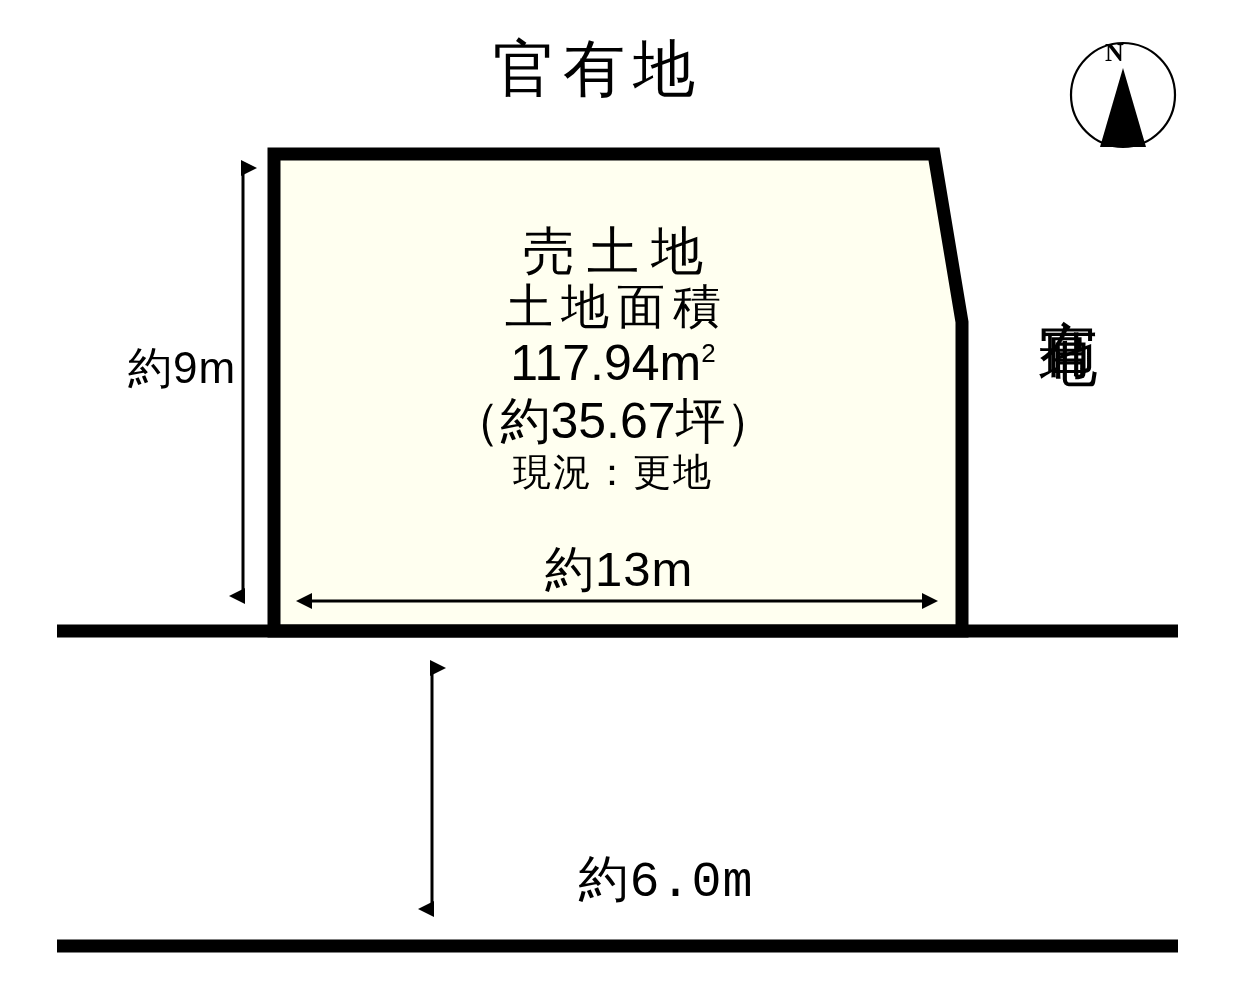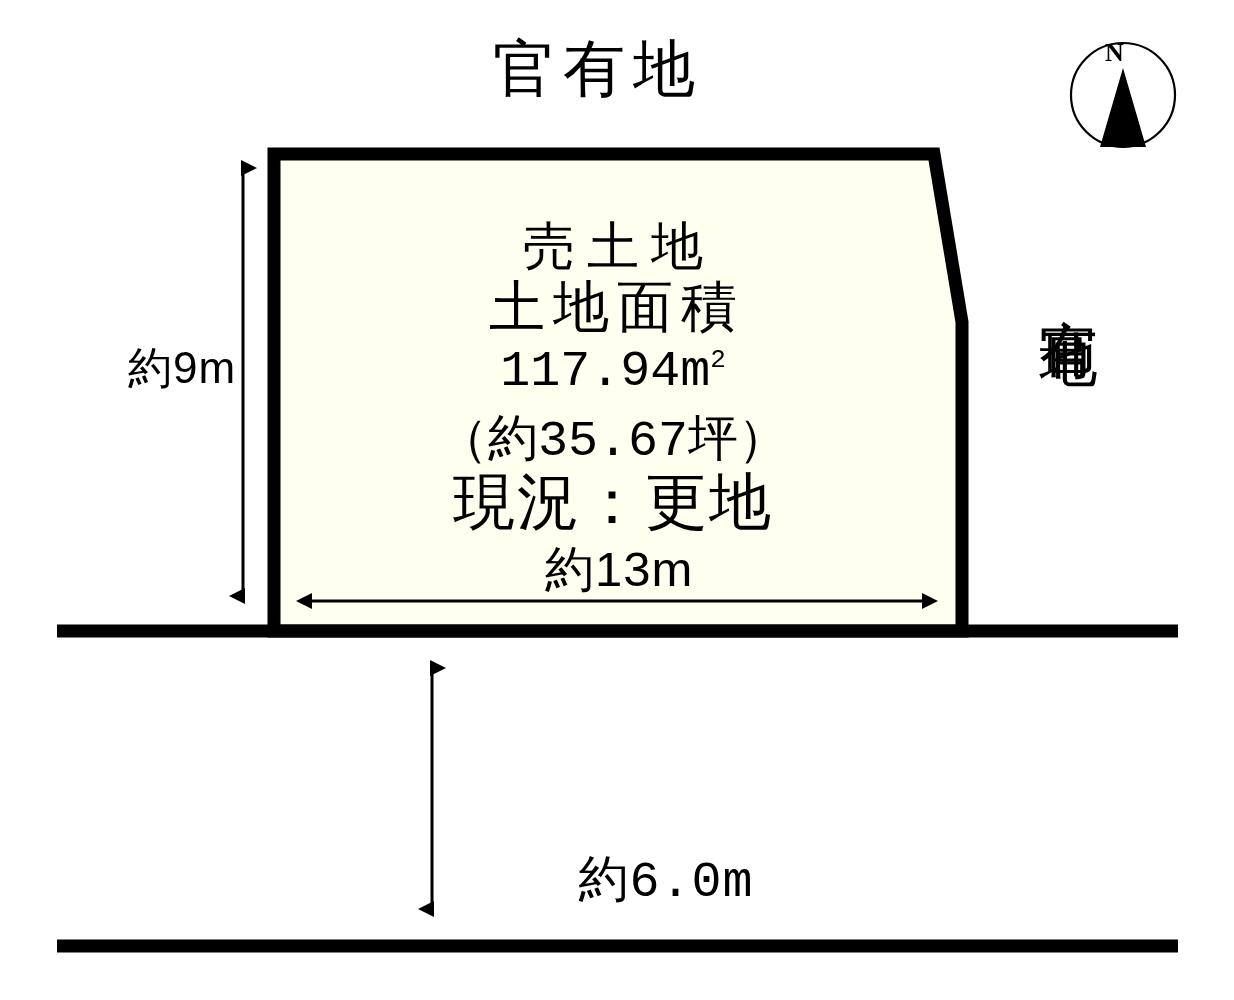--- a/index.html
+++ b/index.html
@@ -49,56 +49,54 @@
     line-height: 1.0;
   }
   
   #center-block {
     position: absolute;
     left: 268px;
     top: 222px;
     width: 690px;
     text-align: center;
     color: #000;
-    font-family: Liberation Mono, monospace;
   }
   .cb-line {
     display: block;
     white-space: pre;
   }
   .cb-jp-1 {
     font-size: 52px;
     letter-spacing: 12px;
     line-height: 1.12;
     padding-left: 12px;
   }
   .cb-jp-2 {
-    font-size: 56px;
+    font-size: 48px;
     letter-spacing: 8px;
     line-height: 1.12;
     padding-left: 8px;
   }
   .cb-num {
     font-size: 50px;
     letter-spacing: 0px;
     line-height: 1.16;
   }
   .cb-sup {
     font-size: 26px;
     vertical-align: super;
     letter-spacing: 0;
   }
   .cb-paren {
     font-size: 50px;
     letter-spacing: 0px;
     line-height: 1.16;
-    margin-top: 12px;
   }
   .cb-status {
-    font-size: 62px;
+    font-size: 38px;
     letter-spacing: 2px;
     line-height: 1.16;
   }
   
   #dim-left-label {
     left: 128px;
     top: 346px;
     font-size: 44px;
     letter-spacing: 1px;
   }

